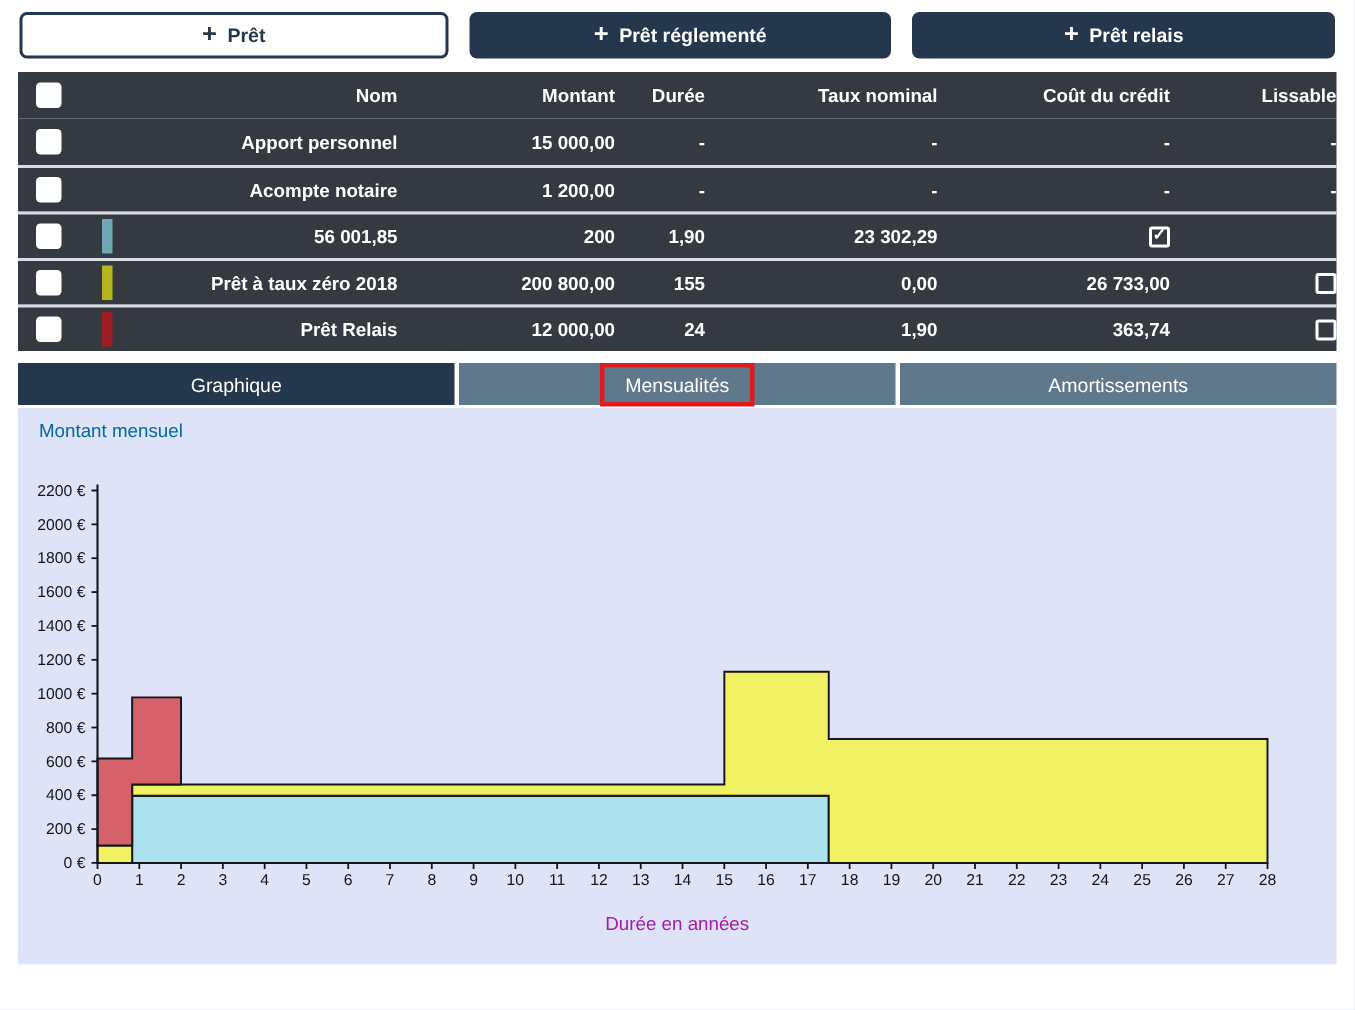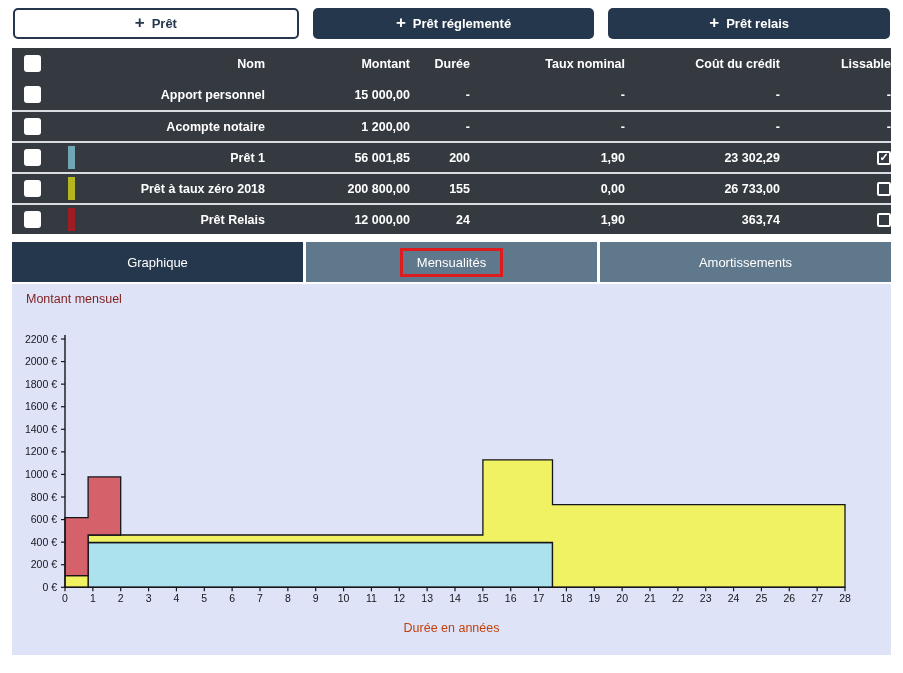--- a/index.html
+++ b/index.html
@@ -27,31 +27,31 @@
   .trow + .trow{border-top:2px solid var(--separator)}
   .cell{text-align:right}
   .cb{display:block;width:17px;height:17px;background:#fff;border-radius:3px;margin-left:12px;cursor:pointer}
   .bar{display:block;width:7px;height:23px;margin:0 auto}
   .lissbox{display:inline-flex;align-items:center;justify-content:center;width:14px;height:14px;
            border:2px solid #fff;border-radius:2px;vertical-align:middle;cursor:pointer}
   .lissbox .tick{font-size:11px;line-height:1;color:#fff;font-weight:700}
 
   
   .tabs{display:flex;gap:3px;margin:8px 12px 0}
-  .tab{flex:1;height:40px;display:flex;align-items:center;justify-content:center;
+  .tab{flex:1;height:28px;display:flex;align-items:center;justify-content:center;
        color:#fff;font-size:13px;cursor:pointer}
   .tab.active{background:var(--navy)}
   .tab.inactive{background:var(--slate)}
   .anno{border:3px solid var(--annotation-red);padding:4px 14px}
 
   
   .chart-panel{position:relative;margin:2px 12px 0;height:371px;background:var(--panel-bg)}
-  .chart-title{position:absolute;left:14px;top:8px;font-size:12.5px;color:#7f1d1d}
+  .chart-title{position:absolute;left:14px;top:8px;font-size:12.5px;color:#0369a1}
   .chart-panel svg{position:absolute;left:0;top:0;font-family:"Liberation Sans",sans-serif}
-  .xlabel{position:absolute;left:0;right:0;top:337px;text-align:center;font-size:12.5px;color:#c2410c}
+  .xlabel{position:absolute;left:0;right:0;top:337px;text-align:center;font-size:12.5px;color:#a21caf}
 </style>
 </head>
 <body>
 
 <div class="page">
 
   <div class="toolbar">
     <button class="btn outline">
       <span class="plus">+</span>
       <span>Prêt</span>
@@ -110,21 +110,20 @@
       <span class="cell c-liss">-</span>
     </div>
 
     <div class="trow">
       <span class="cell">
             <span class="cb"></span>
           </span>
       <span class="cell">
             <span class="bar" style="background: rgb(111, 168, 180);"></span>
           </span>
-      <span class="cell c-nom">Prêt 1</span>
       <span class="cell c-montant">56 001,85</span>
       <span class="cell c-duree">200</span>
       <span class="cell c-taux">1,90</span>
       <span class="cell c-cout">23 302,29</span>
       <span class="cell c-liss"><span class="lissbox">
               <span class="tick">✓</span>
             </span></span>
     </div>
 
     <div class="trow">

